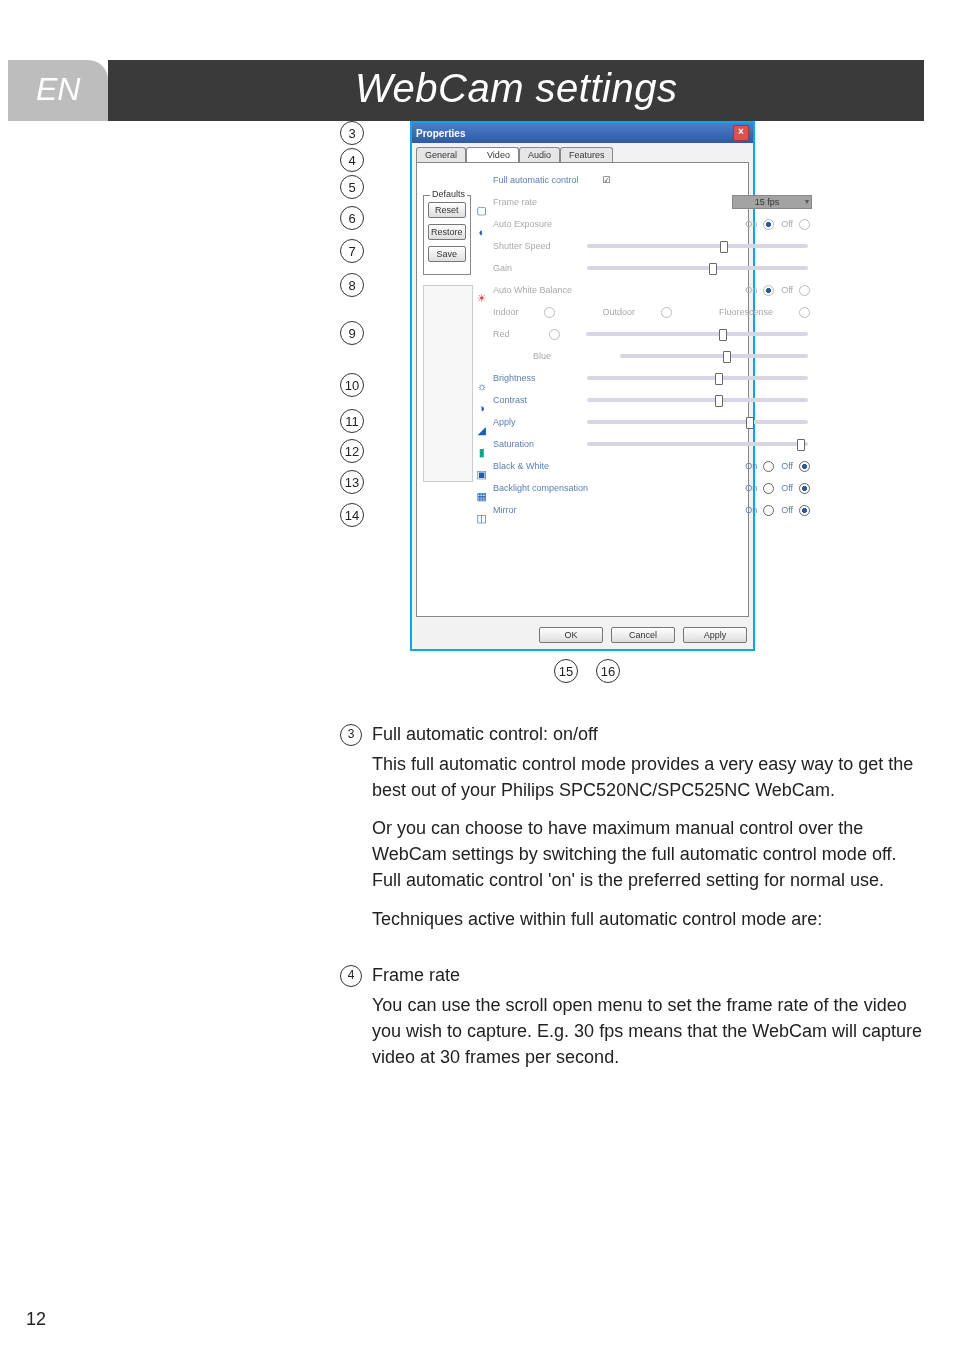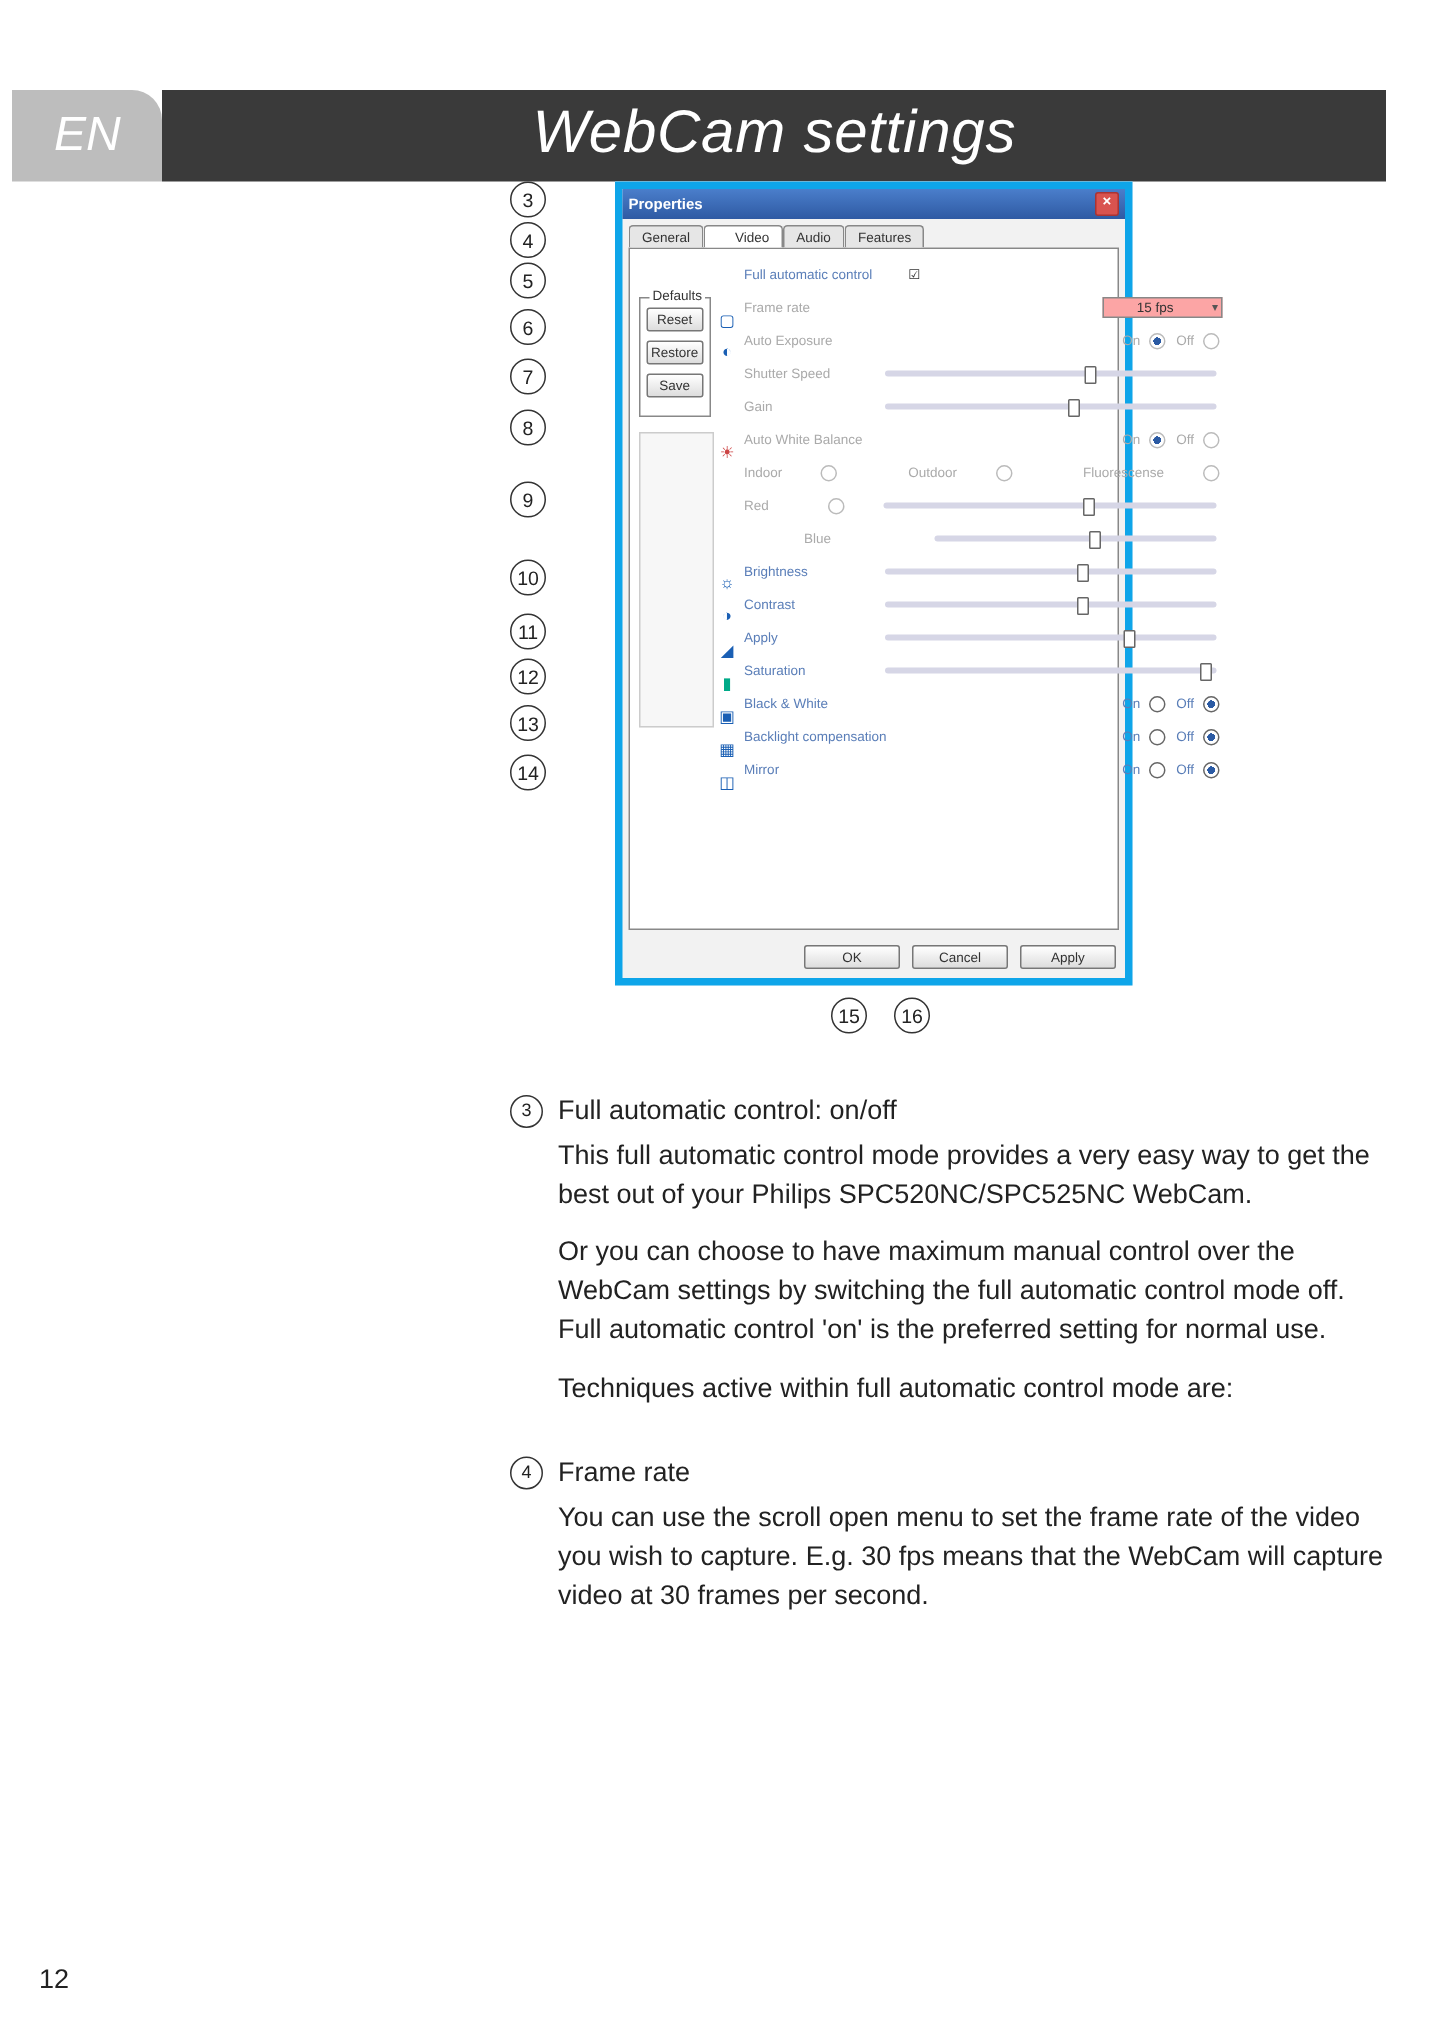--- a/index.html
+++ b/index.html
@@ -54,21 +54,21 @@
     margin:18px 0 10px 0;
   }
   .figure-wrap{
     position:relative;
     padding-left:30px; 
   }
   .dialog{
     margin-left:40px;
     width:345px;
     background:#f2f2f2;
-    border:5px solid #0ea5e9;
+    border:2px solid #0ea5e9;
     font-family:Tahoma,Arial,sans-serif;
     font-size:9px;
     color:#333;
     box-sizing:border-box;
   }
   
   .tb{
     background:linear-gradient(#4a7ecb,#2f5aa3);
     color:#fff;
     display:flex;
@@ -143,21 +143,21 @@
   }
   .mcol{width:16px;display:flex;flex-direction:column;align-items:center;}
   .mcol-spacer{height:30px;}
   .icon-slot{height:22px;display:flex;align-items:center;justify-content:center;color:#1a5fb4;font-size:11px;}
   .rcol{flex:1;}
   .row{display:flex;align-items:center;height:22px;gap:20px;}
   .lbl{color:#5a7eb8;font-size:9px;}
   .lbl.g{color:#aaa;}
   .dropdown{
     border:1px solid #888;
-    background:#fca5a5;
+    background:#a3a3a3;
     font-size:9px;
     padding:1px 14px 1px 4px;
     position:relative;
     width:60px;
     text-align:center;
   }
   .dropdown:after{
     content:"▾";
     position:absolute;
     right:2px;top:1px;

